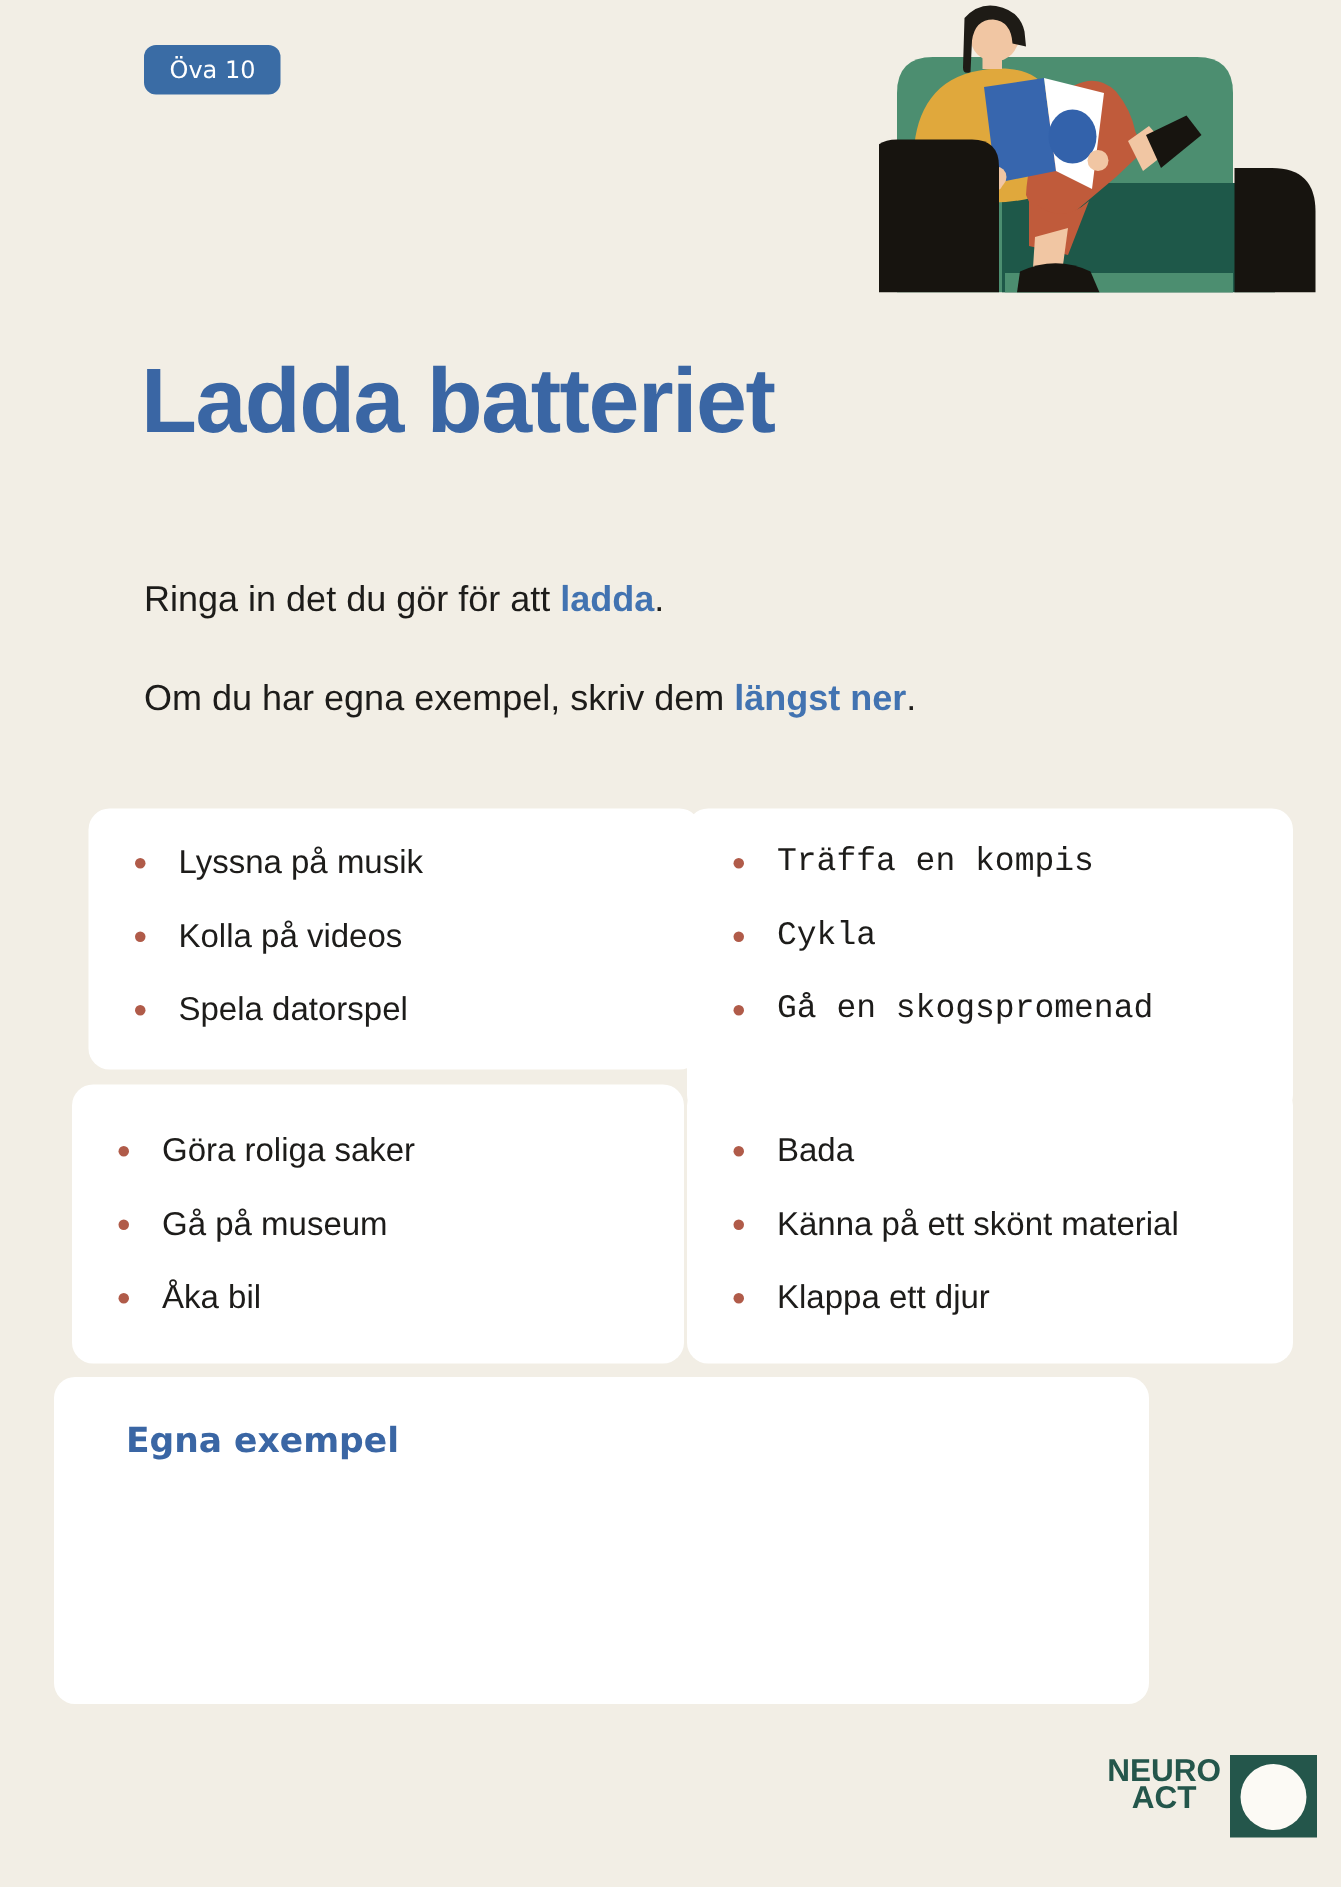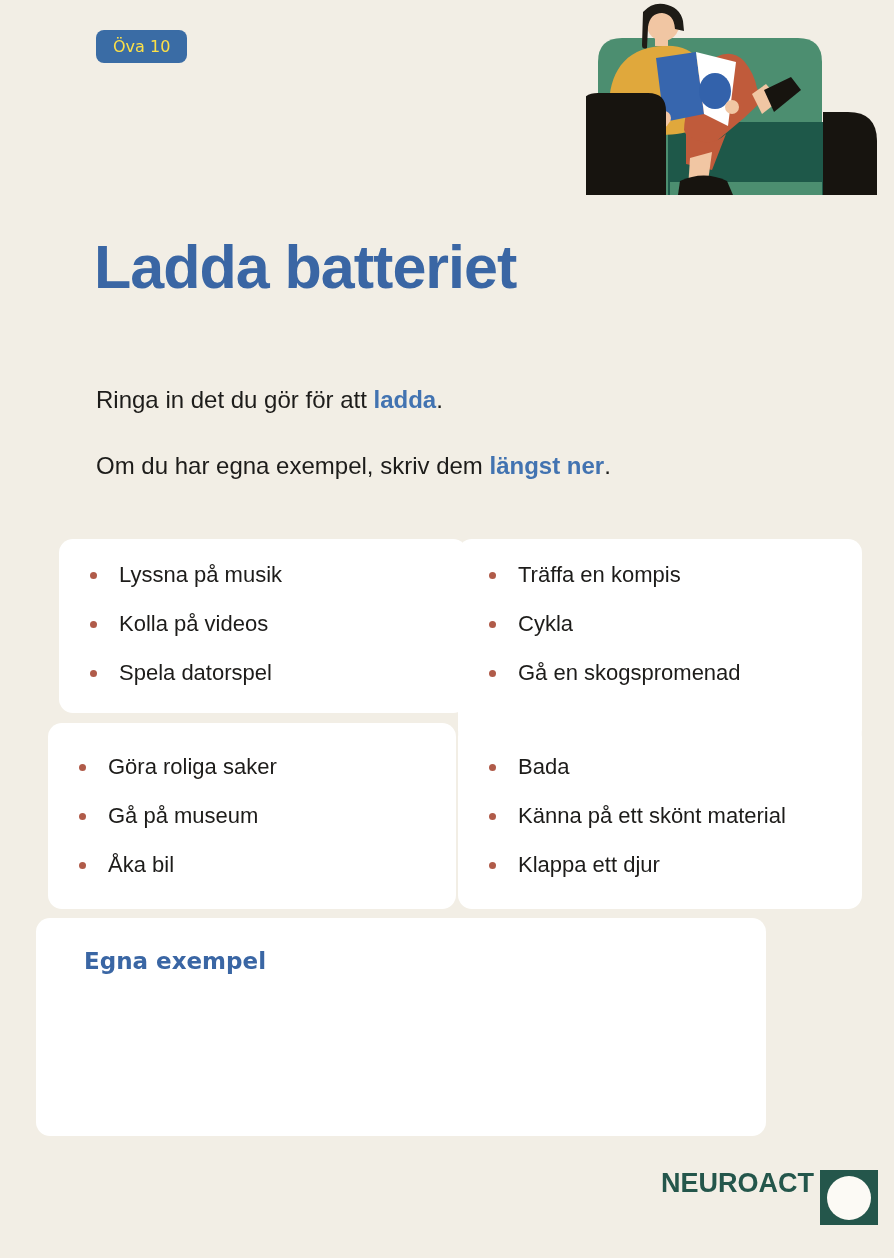--- a/index.html
+++ b/index.html
@@ -19,21 +19,21 @@
     background:var(--background);
     position:relative;
     overflow:hidden;
     color:var(--text-dark);
   }
   .page{position:absolute;inset:0;}
 
   .badge{
     position:absolute;left:96px;top:30px;
     background:var(--badge-blue);
-    color:#fde047;
+    color:#ffffff;
     font-size:16px;
     padding:7px 17px;
     border-radius:8px;
     font-family:"DejaVu Sans","Liberation Sans",sans-serif;
   }
 
   .illustration{position:absolute;left:586px;top:0;width:300px;height:195px;}
 
   .page-title{
     position:absolute;left:94px;top:232px;
@@ -52,21 +52,21 @@
   .instruction .accent{color:var(--accent-blue);font-weight:700;}
   .instruction-1{top:386px;}
   .instruction-2{top:452px;}
 
   .card{
     position:absolute;
     background:var(--card-white);
     border-radius:14px;
   }
   .card-1{left:36px;top:539px;width:408px;height:174px;margin-left:23px;}
-  .card-2{left:458px;top:539px;width:404px;height:205px;}
+  .card-2{left:458px;top:539px;width:404px;height:205px;font-family:Liberation Mono, monospace;}
   .card-3{left:48px;top:723px;width:408px;height:186px;}
   .card-4{left:458px;top:723px;width:404px;height:186px;}
   .card ul{list-style:none;padding:24px 10px 0 60px;}
   .row-2 ul{padding-top:32px;}
   .card li{
     position:relative;
     font-size:22px;
     line-height:1.1;
     margin-bottom:25px;
     color:var(--text-dark);
@@ -86,24 +86,24 @@
     color:var(--title-blue);
     margin:30px 0 0 36px;
   }
   .own-space{position:absolute;left:0;top:72px;right:0;bottom:0;}
 
   .logo{
     position:absolute;right:16px;top:1170px;
     display:flex;align-items:flex-start;gap:6px;
   }
   .logo-text{
-    display:flex;flex-direction:row;align-items:center;
+    display:flex;flex-direction:column;align-items:center;
     color:var(--logo-green);
     font-weight:700;
-    font-size:27px;
+    font-size:21px;
     line-height:0.86;
     letter-spacing:0;
     padding-top:2px;
   }
   .logo-mark{
     width:58px;height:55px;
     background:var(--logo-green);
     display:flex;align-items:center;justify-content:center;
   }
   .logo-circle{

